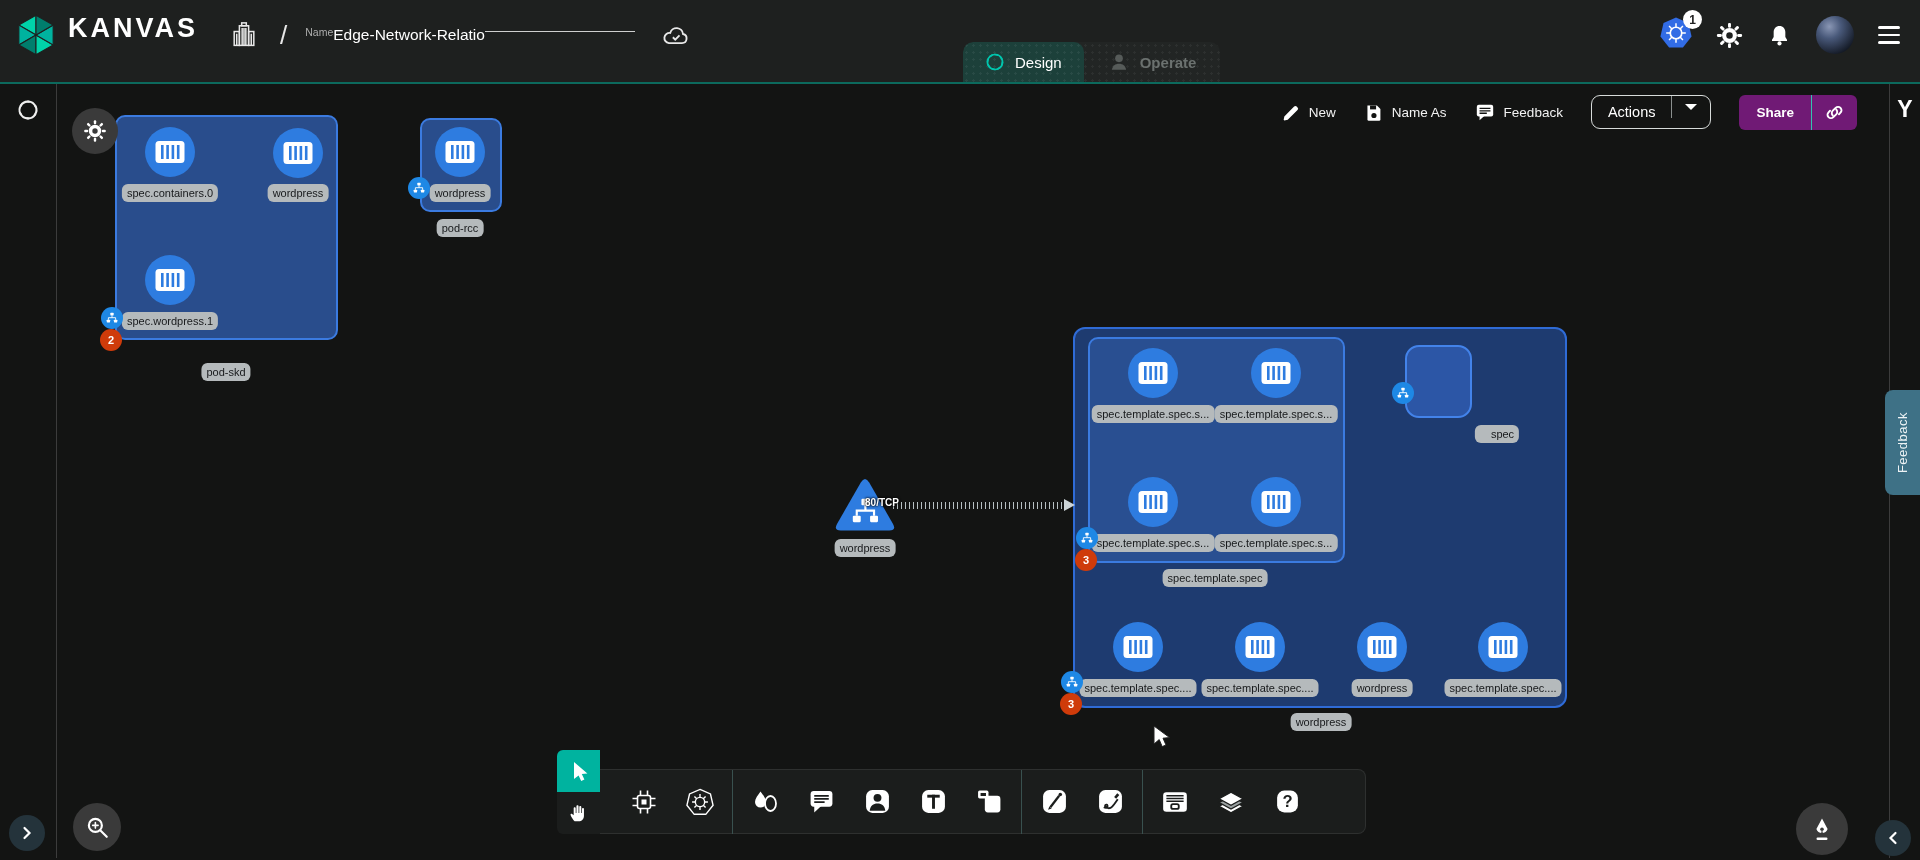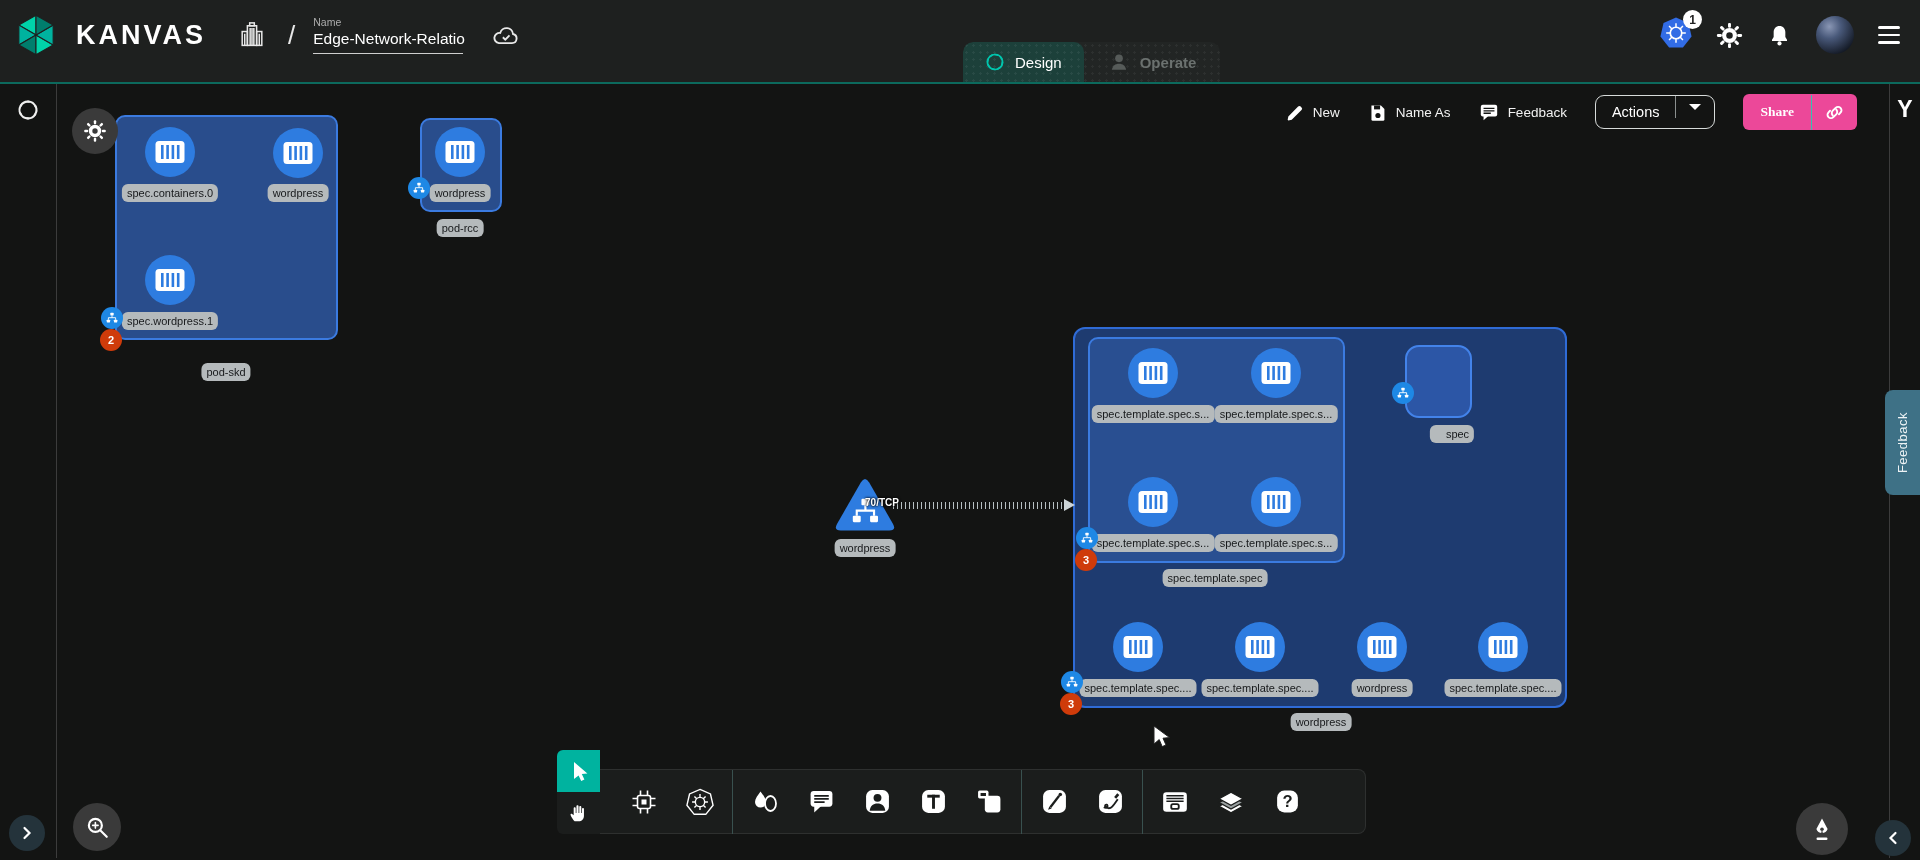--- a/index.html
+++ b/index.html
@@ -5,26 +5,26 @@
   * { box-sizing: border-box; }
   html,body { margin:0; padding:0; }
   body {
     width:1920px; height:860px; overflow:hidden;
     background:#131413; font-family:"Liberation Sans",sans-serif;
     -webkit-font-smoothing:antialiased;
   }
   
   .header { position:relative; height:84px; background:#1e201f; border-bottom:2px solid #0c6a5d; }
   .header-left { position:absolute; left:14px; top:6px; height:58px; display:flex; align-items:center; }
-  .logo-wrap { display:flex; align-items:center; gap:18px; }
+  .logo-wrap { display:flex; align-items:flex-start; gap:10px; }
   .logo-text { color:#fff; font-size:27px; font-weight:bold; letter-spacing:3px; }
   .hicon { display:flex; align-items:center; justify-content:center; }
   .building { margin-left:32px; }
   .slash { color:#e8e8e8; font-size:26px; font-weight:300; margin:0 18px 0 22px; }
-  .name-block { display:flex; flex-direction:column; }
+  .name-block { display:flex; flex-direction:row; }
   .name-label { color:#adadad; font-size:10.5px; margin-bottom:2px; }
   .name-value { color:#fff; font-size:15.5px; }
   .name-underline { width:150px; height:1px; background:#cfcfcf; margin-top:5px; }
   .cloud { margin-left:26px; }
   .header-right { position:absolute; right:20px; top:6px; height:58px; display:flex; align-items:center; gap:24px; }
   .k8s-wrap { position:relative; }
   .k8s-badge { position:absolute; top:-7px; right:-10px; width:19px; height:19px; border-radius:50%;
     background:#fff; color:#222; font-size:12px; font-weight:bold; display:flex; align-items:center; justify-content:center; }
   .avatar { width:38px; height:38px; border-radius:50%;
     background:radial-gradient(circle at 35% 28%, #8a97b5 0%, #49597a 32%, #141a26 78%); }
@@ -69,21 +69,21 @@
   .round-btn { position:absolute; border-radius:50%; display:flex; align-items:center; justify-content:center; z-index:7; }
   .grey-btn { background:#3a3a3a; }
   .slate-btn { background:#24333b; }
   
   .canvas-actions { position:absolute; top:7px; right:63px; height:42px; display:flex; align-items:center; gap:28px; z-index:7; }
   .action-btn { display:flex; align-items:center; gap:9px; color:#f2f2f2; font-size:13.5px; }
   .actions-split { display:flex; align-items:flex-start; border:1.5px solid #d7dbda; border-radius:9px; color:#fff; font-size:14.5px; }
   .actions-label { padding:8px 16px; }
   .actions-caret { padding:8px 13px; border-left:1px solid #8b908f; display:flex; align-items:center; }
   .caret-down { width:0; height:0; border-left:6px solid transparent; border-right:6px solid transparent; border-top:6px solid #fff; }
-  .share-split { display:flex; align-items:center; background:#ec4899; border-radius:6px; color:#fff; font-weight:bold; font-size:13.5px;font-family:Liberation Serif, serif; }
+  .share-split { display:flex; align-items:center; background:#701a75; border-radius:6px; color:#fff; font-weight:bold; font-size:13.5px; }
   .share-label { padding:10px 17px; }
   .share-link { padding:8px 13px; border-left:1px solid #33c4ae; display:flex; align-items:center; }
   
   .toolbar { position:absolute; left:557px; top:666px; display:flex; align-items:flex-start; z-index:7; }
   .tool-col { width:43px; display:flex; flex-direction:column; }
   .tool-select { width:43px; height:42px; background:#00B39F; border-radius:6px 0 0 0;
     display:flex; align-items:center; justify-content:center; }
   .tool-hand { width:43px; height:42px; background:#1b1d1c; border-radius:0 0 0 6px;
     display:flex; align-items:center; justify-content:center; }
   .tool-main { margin-top:19px; height:65px; width:766px; background:#1b1d1c; border:1px solid #2e302f; border-left:none;
@@ -426,24 +426,24 @@
   <div id="graph">
       <div class="group tone-mid" style="left: 115px; top: 31px; width: 223px; height: 225px; border-radius: 10px;"></div>
       <div class="chip" style="left: 226px; top: 288px;">pod-skd</div>
       <div class="group tone-mid" style="left: 420px; top: 34px; width: 82px; height: 94px; border-radius: 10px;"></div>
       <div class="chip" style="left: 460px; top: 144px;">pod-rcc</div>
       <div class="group tone-dark" style="left: 1073px; top: 243px; width: 494px; height: 381px; border-radius: 12px;"></div>
       <div class="chip" style="left: 1321px; top: 638px;">wordpress</div>
       <div class="group tone-mid" style="left: 1088px; top: 253px; width: 257px; height: 226px; border-radius: 10px;"></div>
       <div class="chip" style="left: 1215px; top: 494px;">spec.template.spec</div>
       <div class="group tone-light" style="left: 1405px; top: 261px; width: 67px; height: 73px; border-radius: 14px;"></div>
-      <div class="chip" style="left: 1452px; top: 350px; padding-left: 16px;">spec</div>
+      <div class="chip" style="left: 1497px; top: 350px; padding-left: 16px;">spec</div>
       <div class="edge-dashes" style="left: 893px; top: 417.5px; width: 171px;"></div>
       <div class="edge-arrow" style="left: 1064px; top: 415px;"></div>
-      <div class="edge-label" style="left: 882px; top: 418px;">70/TCP</div>
+      <div class="edge-label" style="left: 882px; top: 418px;">80/TCP</div>
       <div class="node" style="left: 145px; top: 43px;">
         <svg width="32" height="26" viewBox="0 0 32 26">
           <rect x="1.5" y="2" width="29" height="22" rx="3.5" fill="#fff"></rect>
           <g fill="#2e7ce0">
             <rect x="7" y="6" width="2.6" height="14"></rect>
             <rect x="12.3" y="6" width="2.6" height="14"></rect>
             <rect x="17.6" y="6" width="2.6" height="14"></rect>
             <rect x="22.9" y="6" width="2.6" height="14"></rect>
           </g>
         </svg>

